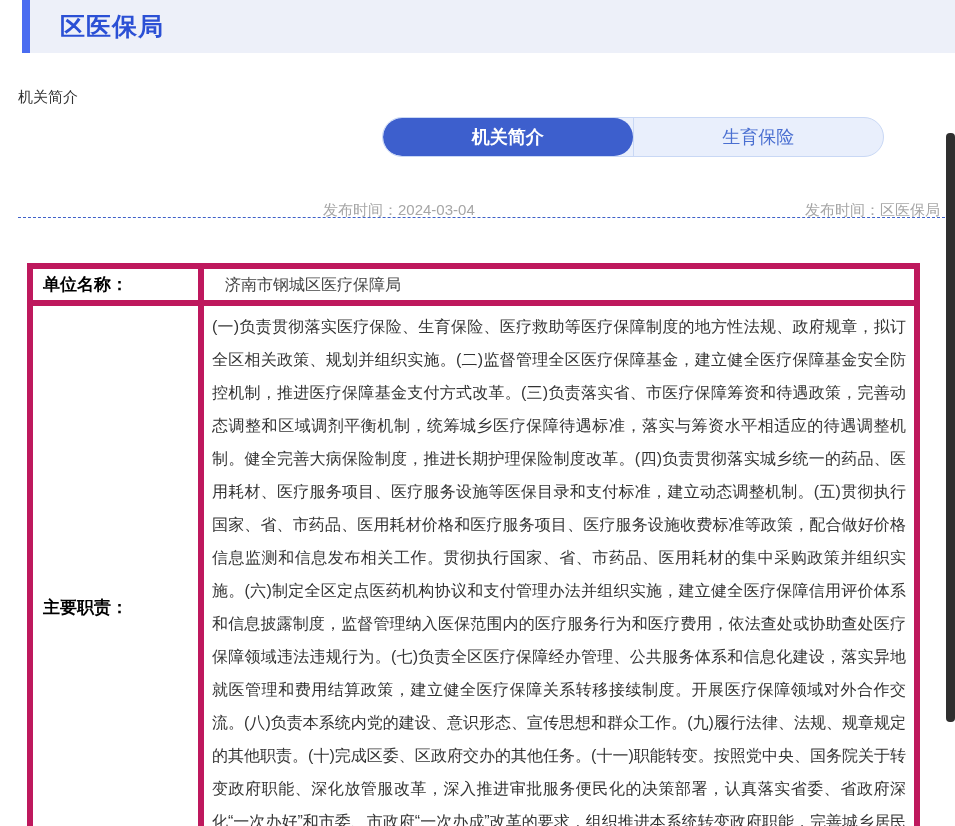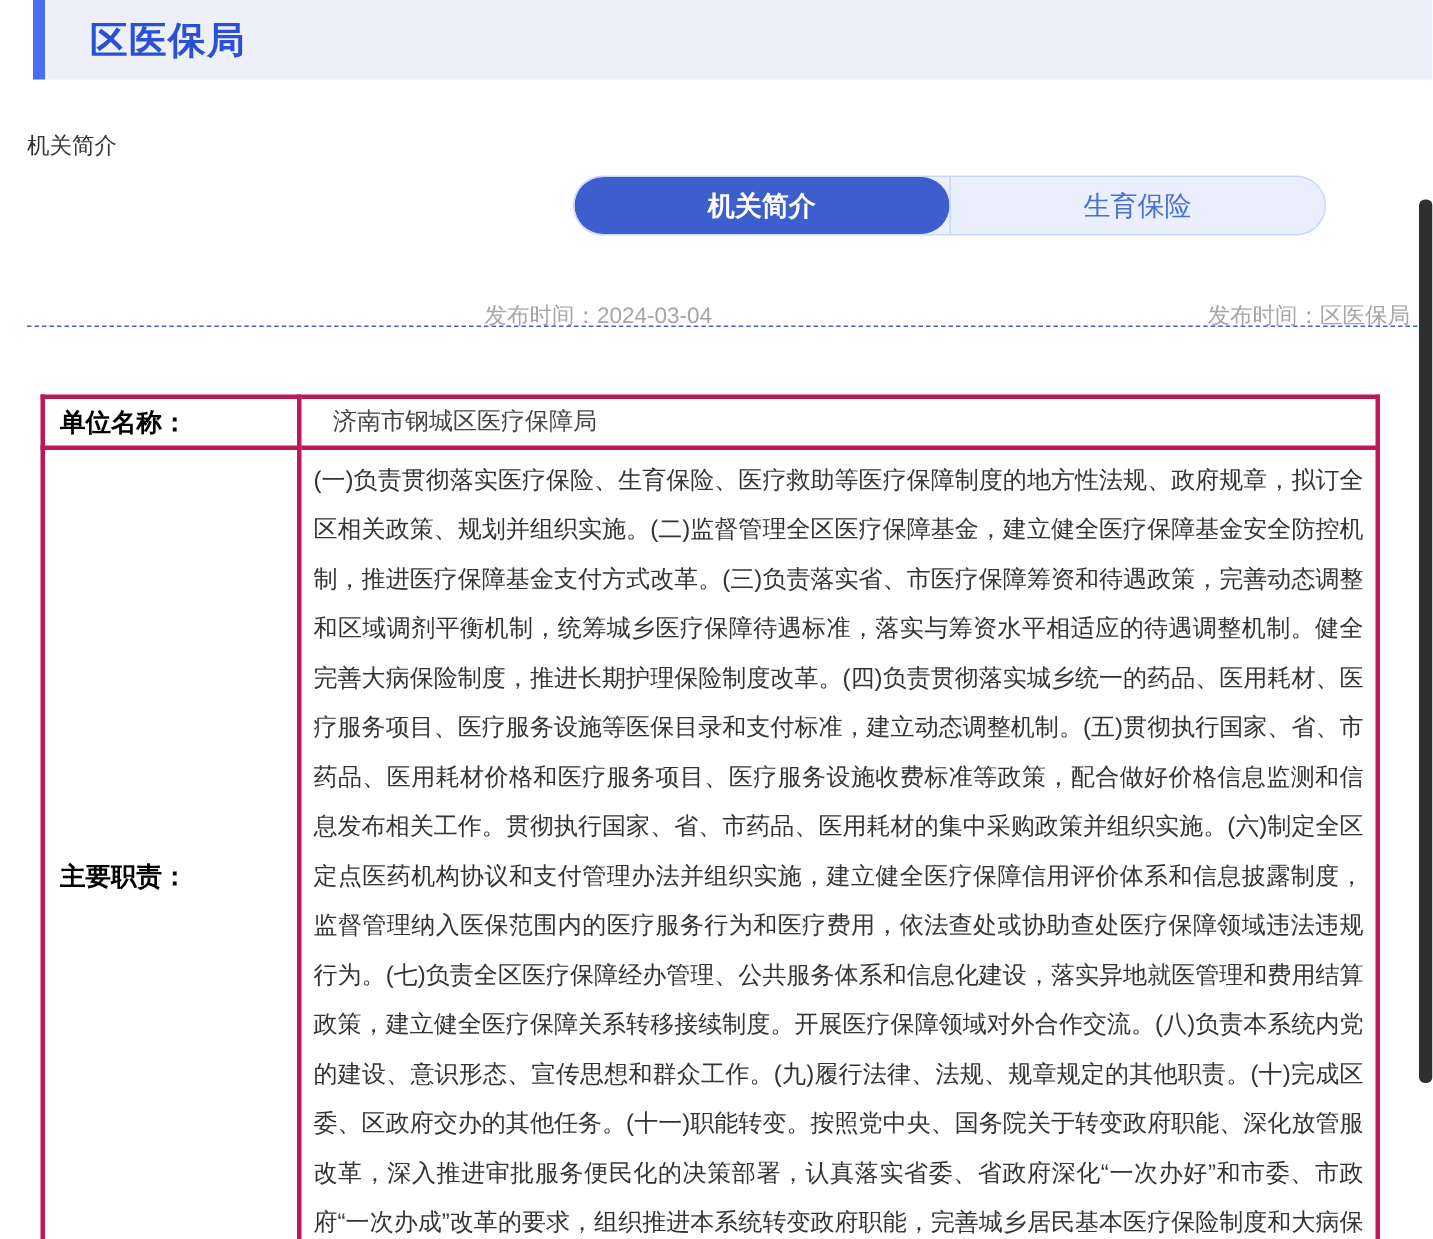--- a/index.html
+++ b/index.html
@@ -57,21 +57,21 @@
   .dashed-divider{
     position:absolute;top:217px;left:18px;right:10px;height:0;
     border-top:1px dashed #3f62c9;
   }
   
   .info-table{
     position:absolute;top:263px;left:27px;width:893px;
     border-collapse:collapse;table-layout:fixed;
   }
   .info-table td{
-    border:3px solid #be185d;
+    border:6px solid #be185d;
     vertical-align:middle;
     box-sizing:border-box;
   }
   .label-cell{
     width:171px;
     font-size:17px;font-weight:bold;color:#000;
     padding:4px 10px;
   }
   .value-cell{
     font-size:16px;color:#444;

